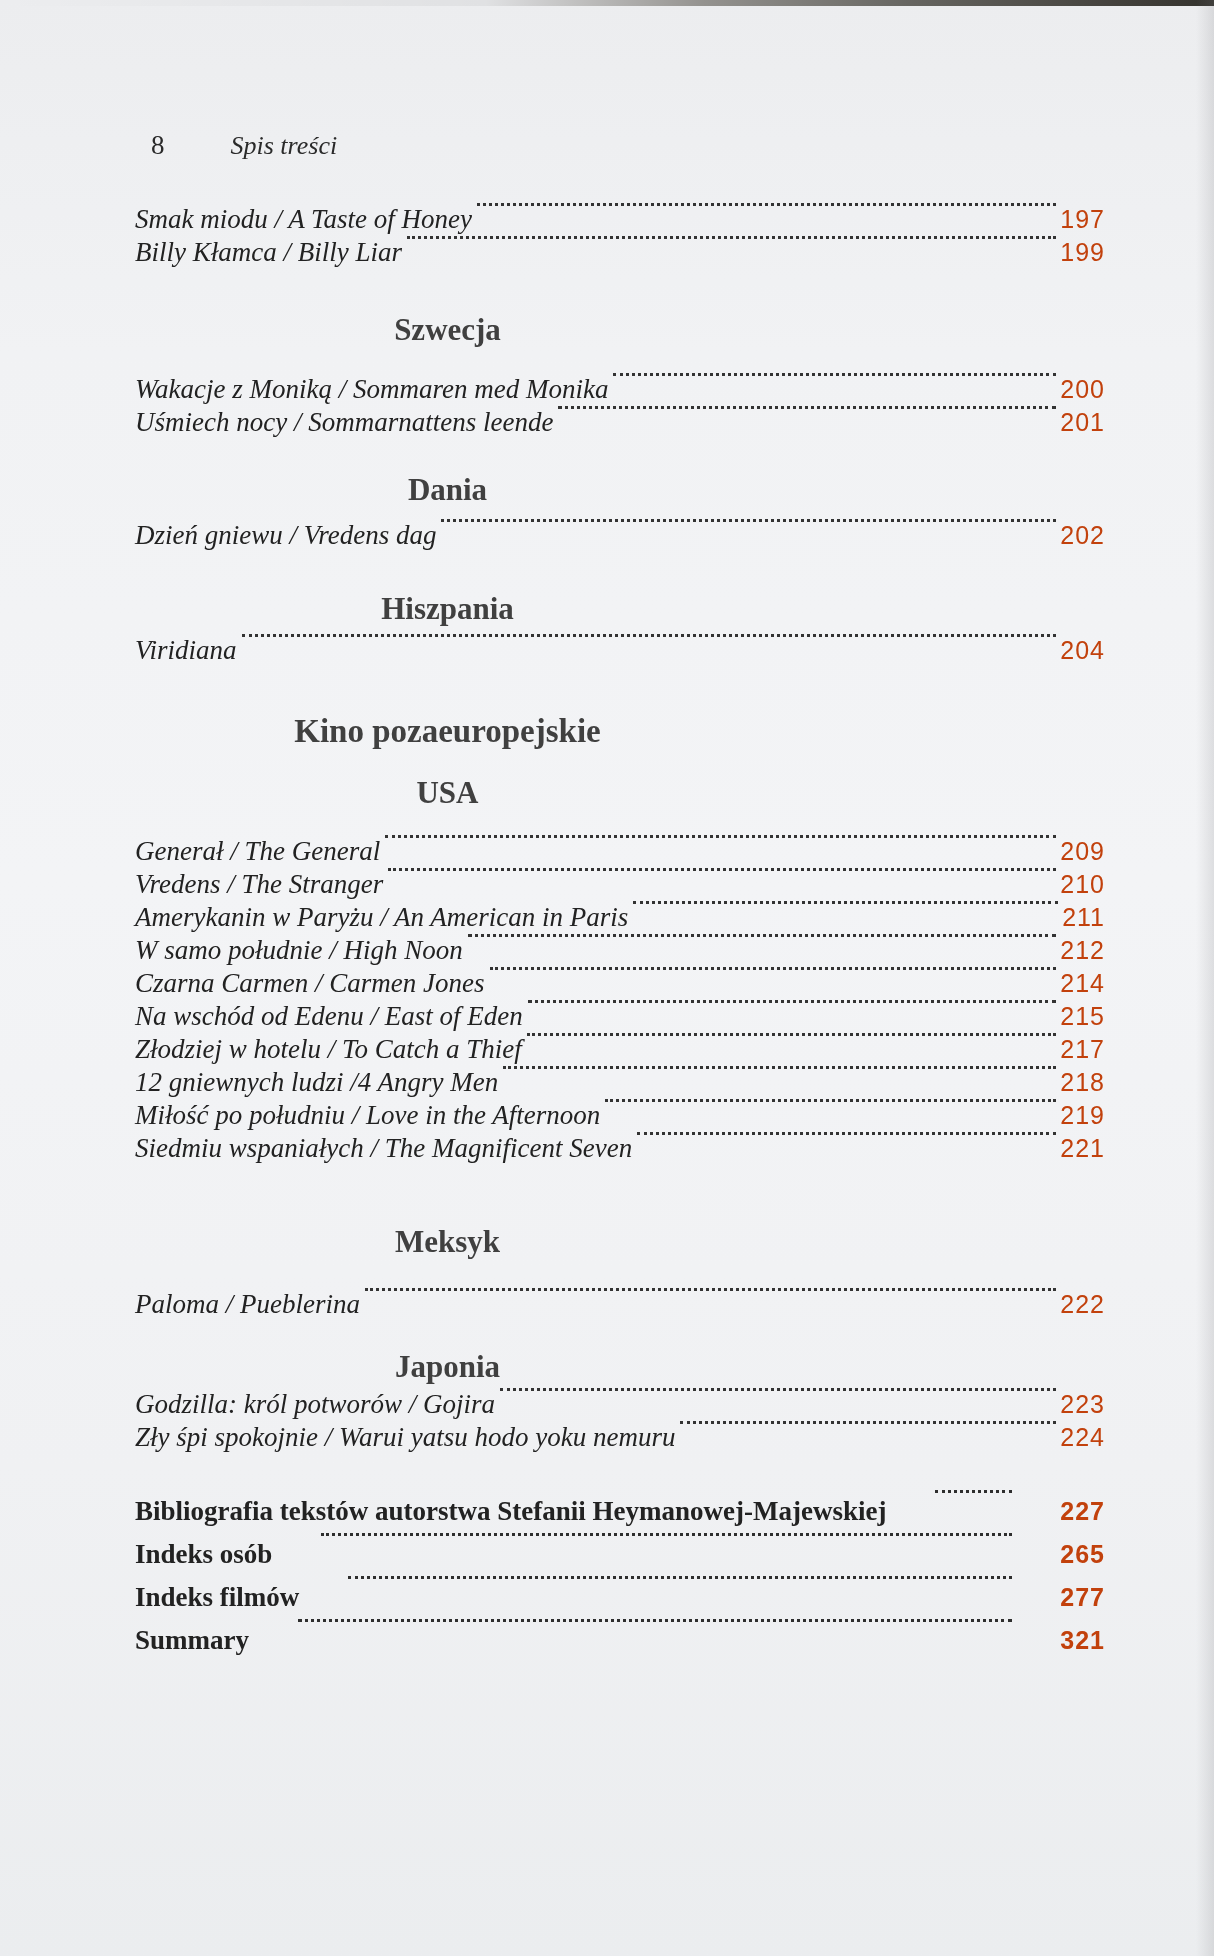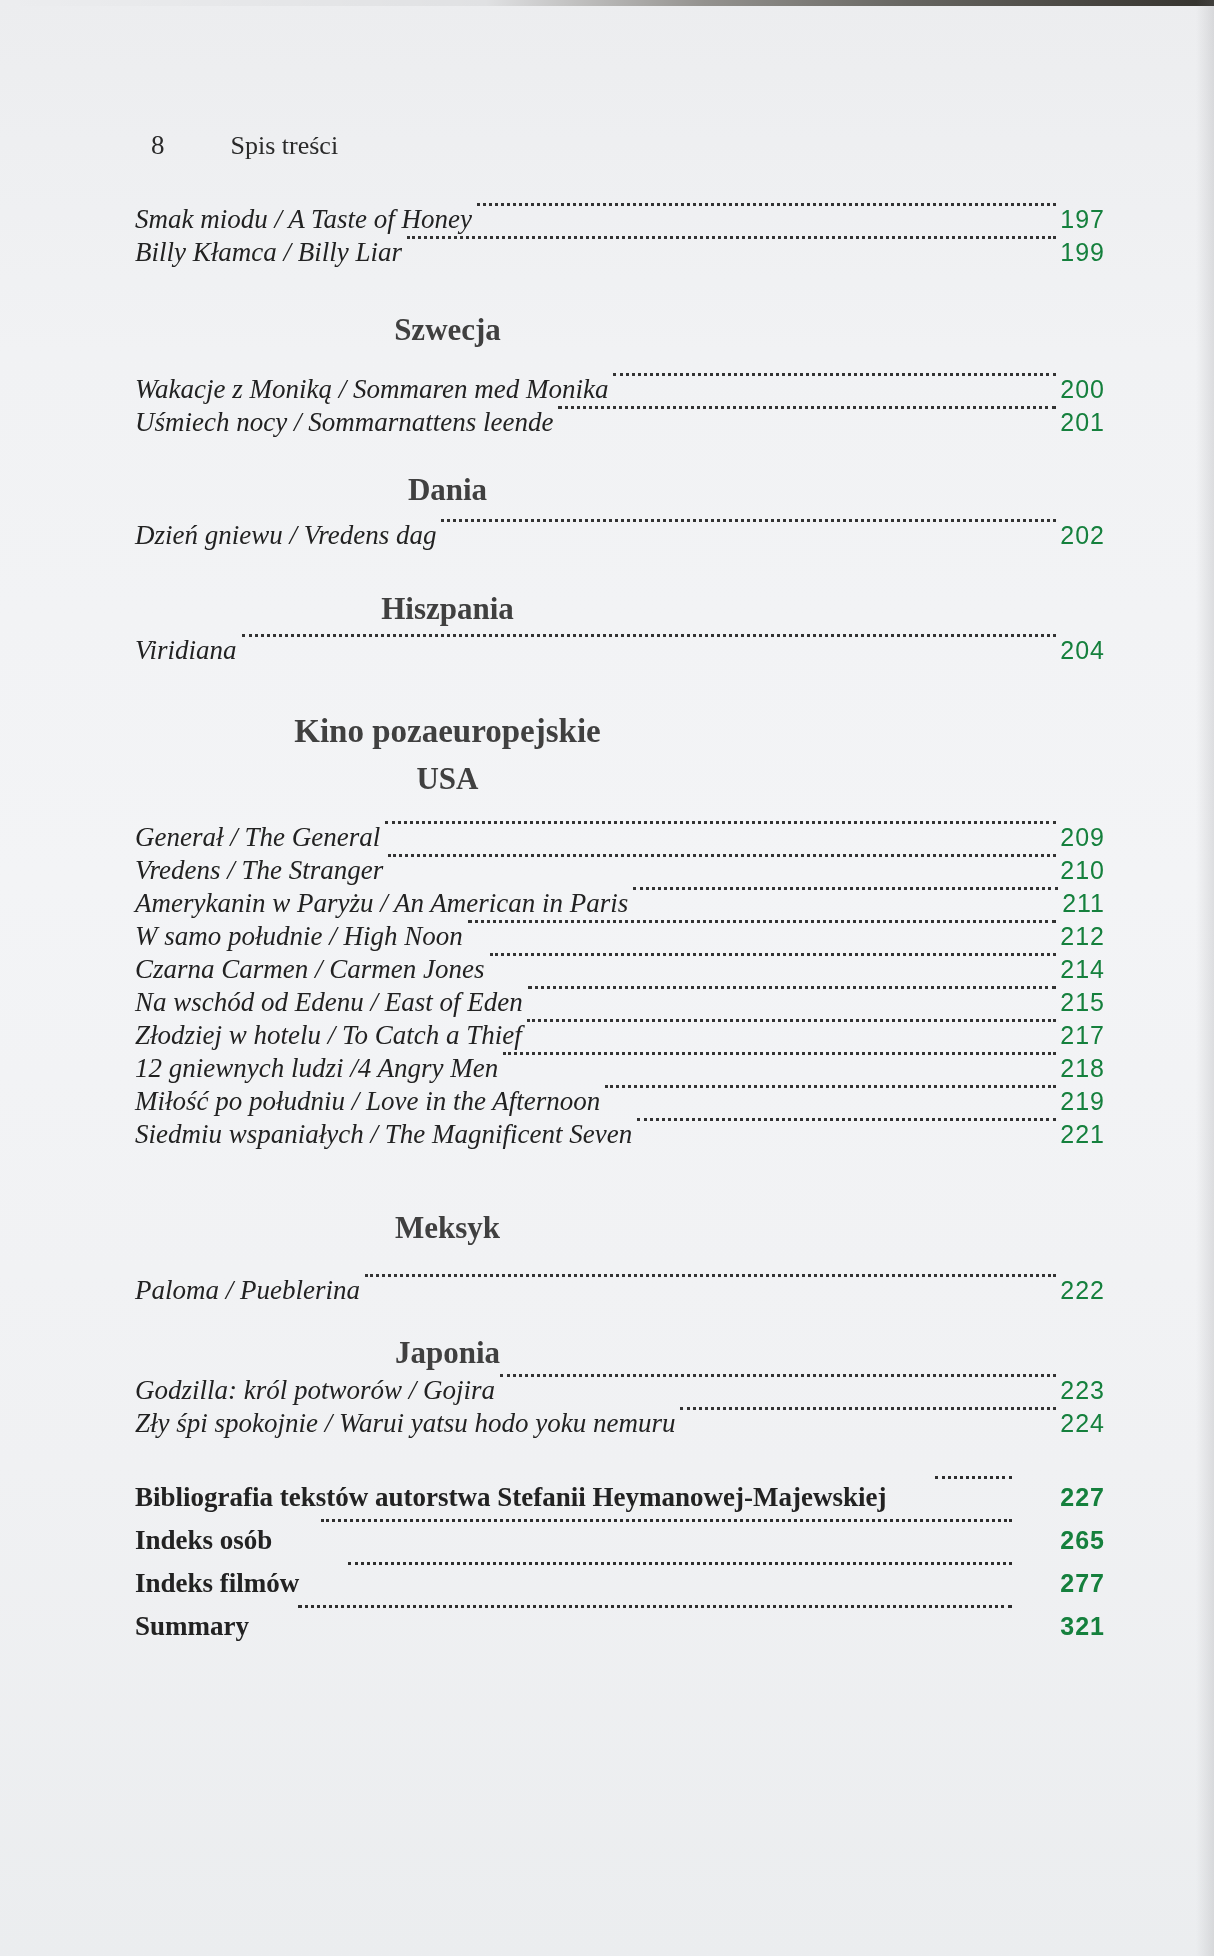--- a/index.html
+++ b/index.html
@@ -36,20 +36,21 @@
     padding-left: 16px;
   }
   .folio {
     font-size: 27px;
     font-style: normal;
     color: #2a2a2a;
   }
   .running-title {
     margin-left: 66px;
     font-size: 26px;
+    font-style: italic;
     color: #2a2a2a;
   }
   .entry {
     display: flex;
     align-items: flex-start;
     font-size: 27px;
     font-style: italic;
     line-height: 33px;
     color: #222;
   }
@@ -57,21 +58,21 @@
   .entry .leader {
     flex: 1;
     min-width: 24px;
     border-bottom: 3px dotted #333;
     margin: 0 4px 7px 5px;
   }
   .entry .pagenum {
     font-family: "Liberation Sans", sans-serif;
     font-style: normal;
     font-size: 25px;
-    color: #15803d;
+    color: #c2410c;
     letter-spacing: 1px;
   }
   .section-heading, .part-heading {
     width: 625px;
     text-align: center;
     font-weight: bold;
     color: #404040;
   }
   .section-heading { font-size: 31px; line-height: 38px; }
   .part-heading   { font-size: 33px; line-height: 40px; }
@@ -81,21 +82,21 @@
     line-height: 43px;
     gap: 44px;
   }
   .bold-entries .entry .leader { border-bottom: 3px dotted #2e2e2e; margin-bottom: 8px; }
   
   .g1 { margin-top: 42px; }
   .g2 { margin-top: 42px; } .g2 .entries { margin-top: 24px; }
   .g3 { margin-top: 32px; } .g3 .entries { margin-top: 10px; }
   .g4 { margin-top: 38px; } .g4 .entries { margin-top: 6px; }
   .g5 { margin-top: 44px; }
-  .g6 { margin-top: 9px; } .g6 .entries { margin-top: 23px; }
+  .g6 { margin-top: 23px; } .g6 .entries { margin-top: 23px; }
   .g7 { margin-top: 58px; } .g7 .entries { margin-top: 27px; }
   .g8 { margin-top: 27px; } .g8 .entries { margin-top: 2px; }
   .g9 { margin-top: 36px; }
 </style>
 </head>
 <body>
 
 <div class="scan-edge-top"></div>
 <div class="scan-shade-right"></div>
 

